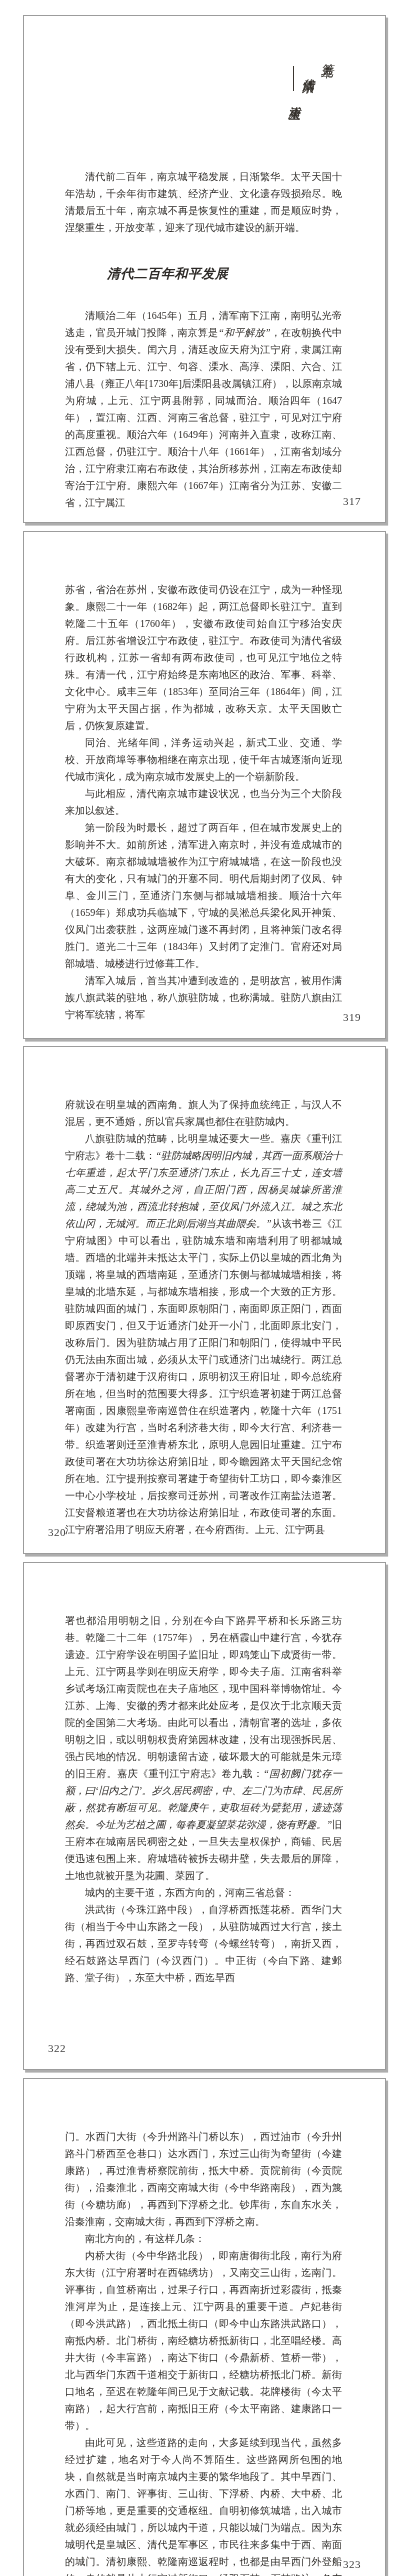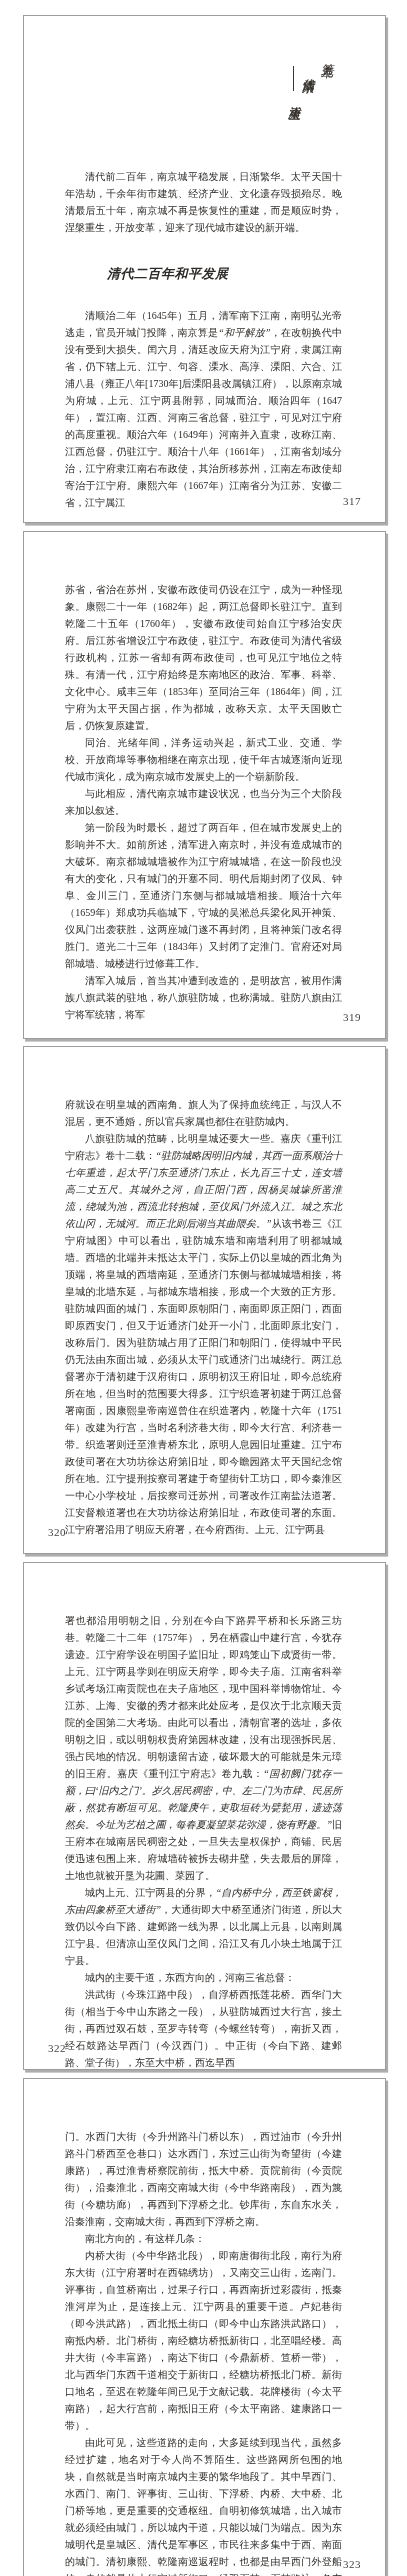--- a/index.html
+++ b/index.html
@@ -67,21 +67,20 @@
     <div class="body-text cont">
         <p><span>府就设在明皇城的西南角。旗人为了保持血统纯正，与汉人不混居，更不通婚，所以官兵家属也都住在驻防城内。</span></p>
         <p class="ind"><span>八旗驻防城的范畴，比明皇城还要大一些。嘉庆《重刊江宁府志》卷十二载：</span><span class="kai">“驻防城略因明旧内城，其西一面系顺治十七年重造，起太平门东至通济门东止，长九百三十丈，连女墙高二丈五尺。其城外之河，自正阳门西，因杨吴城壕所凿淮流，绕城为池，西流北转抱城，至仪凤门外流入江。城之东北依山冈，无城河。而正北则后湖当其曲隈矣。”</span><span>从该书卷三《江宁府城图》中可以看出，驻防城东墙和南墙利用了明都城城墙。西墙的北端并未抵达太平门，实际上仍以皇城的西北角为顶端，将皇城的西墙南延，至通济门东侧与都城城墙相接，将皇城的北墙东延，与都城东墙相接，形成一个大致的正方形。驻防城四面的城门，东面即原朝阳门，南面即原正阳门，西面即原西安门，但又于近通济门处开一小门，北面即原北安门，改称后门。因为驻防城占用了正阳门和朝阳门，使得城中平民仍无法由东面出城，必须从太平门或通济门出城绕行。两江总督署亦于清初建于汉府街口，原明初汉王府旧址，即今总统府所在地，但当时的范围要大得多。江宁织造署初建于两江总督署南面，因康熙皇帝南巡曾住在织造署内，乾隆十六年（1751年）改建为行宫，当时名利济巷大街，即今大行宫、利济巷一带。织造署则迁至淮青桥东北，原明人息园旧址重建。江宁布政使司署在大功坊徐达府第旧址，即今瞻园路太平天国纪念馆所在地。江宁提刑按察司署建于奇望街针工坊口，即今秦淮区一中心小学校址，后按察司迁苏州，司署改作江南盐法道署。江安督粮道署也在大功坊徐达府第旧址，布政使司署的东面。江宁府署沿用了明应天府署，在今府西街。上元、江宁两县</span></p>
       </div>
     <span class="pagenum pn-left">320</span>
   </div>
 
   <div class="page" style="top:1562px">
     <div class="body-text cont">
         <p><span>署也都沿用明朝之旧，分别在今白下路昇平桥和长乐路三坊巷。乾隆二十二年（1757年），另在栖霞山中建行宫，今犹存遗迹。江宁府学设在明国子监旧址，即鸡笼山下成贤街一带。上元、江宁两县学则在明应天府学，即今夫子庙。江南省科举乡试考场江南贡院也在夫子庙地区，现中国科举博物馆址。今江苏、上海、安徽的秀才都来此处应考，是仅次于北京顺天贡院的全国第二大考场。由此可以看出，清朝官署的选址，多依明朝之旧，或以明朝权贵府第园林改建，没有出现强拆民居、强占民地的情况。明朝遗留古迹，破坏最大的可能就是朱元璋的旧王府。嘉庆《重刊江宁府志》卷九载：</span><span class="kai">“国初阙门犹存一额，曰‘旧内之门’。岁久居民稠密，中、左二门为市肆、民居所蔽，然犹有断垣可见。乾隆庚午，吏取垣砖为甓甃用，遗迹荡然矣。今址为艺植之圃，每春夏凝望菜花弥漫，饶有野趣。”</span><span>旧王府本在城南居民稠密之处，一旦失去皇权保护，商铺、民居便迅速包围上来。府城墙砖被拆去砌井壁，失去最后的屏障，土地也就被开垦为花圃、菜园了。</span></p>
-        <p class="ind"><span>城内上元、江宁两县的分界，</span><span class="kai">“自内桥中分，西至铁窗棂，东由四象桥至大通街”</span><span>，大通街即大中桥至通济门街道，所以大致仍以今白下路、建邺路一线为界，以北属上元县，以南则属江宁县。但清凉山至仪凤门之间，沿江又有几小块土地属于江宁县。</span></p>
         <p class="ind"><span>城内的主要干道，东西方向的，河南三省总督：</span></p>
         <p class="ind"><span>洪武街（今珠江路中段），自浮桥西抵莲花桥。西华门大街（相当于今中山东路之一段），从驻防城西过大行宫，接土街，再西过双石鼓，至罗寺转弯（今螺丝转弯），南折又西，经石鼓路达旱西门（今汉西门）。中正街（今白下路、建邺路、堂子街），东至大中桥，西迄旱西</span></p>
       </div>
     <span class="pagenum pn-left">322</span>
   </div>
 
   <div class="page" style="top:2078px">
     <div class="body-text cont">
         <p><span>门。水西门大街（今升州路斗门桥以东），西过油市（今升州路斗门桥西至仓巷口）达水西门，东过三山街为奇望街（今建康路），再过淮青桥察院前街，抵大中桥。贡院前街（今贡院街），沿秦淮北，西南交南城大街（今中华路南段），西为篾街（今糖坊廊），再西到下浮桥之北。钞库街，东自东水关，沿秦淮南，交南城大街，再西到下浮桥之南。</span></p>
         <p class="ind"><span>南北方向的，有这样几条：</span></p>

